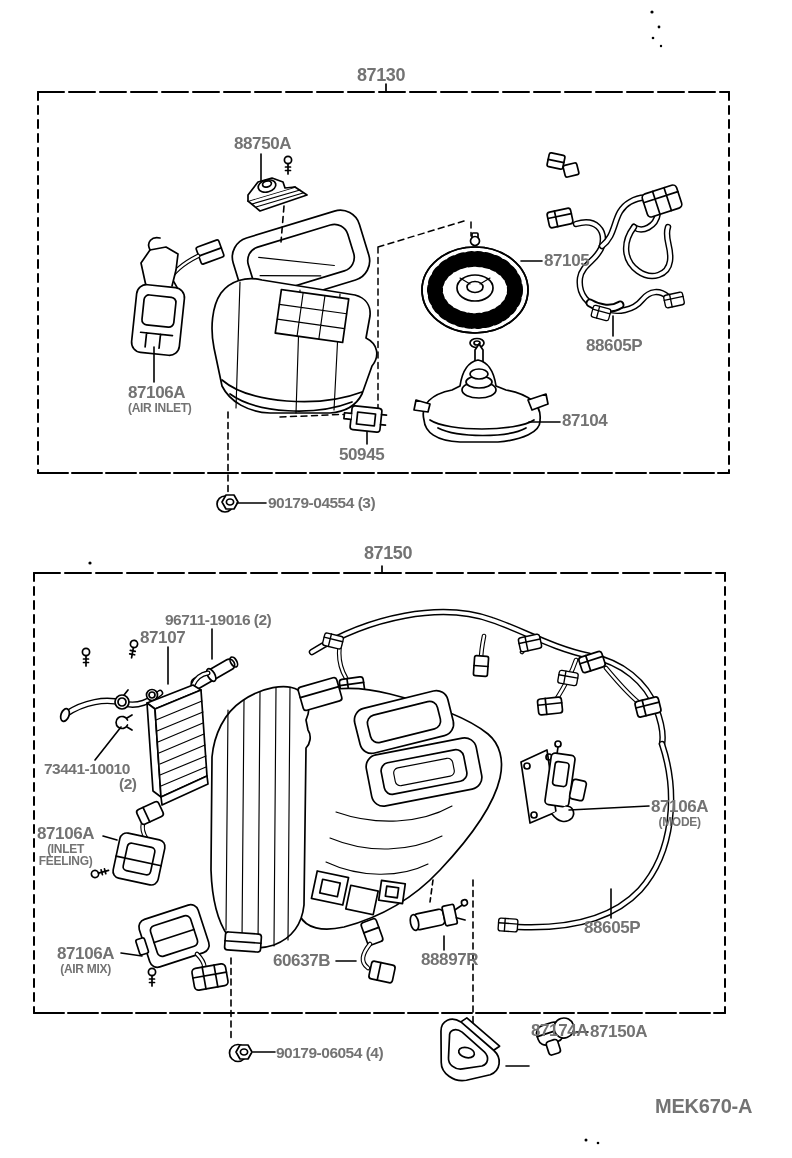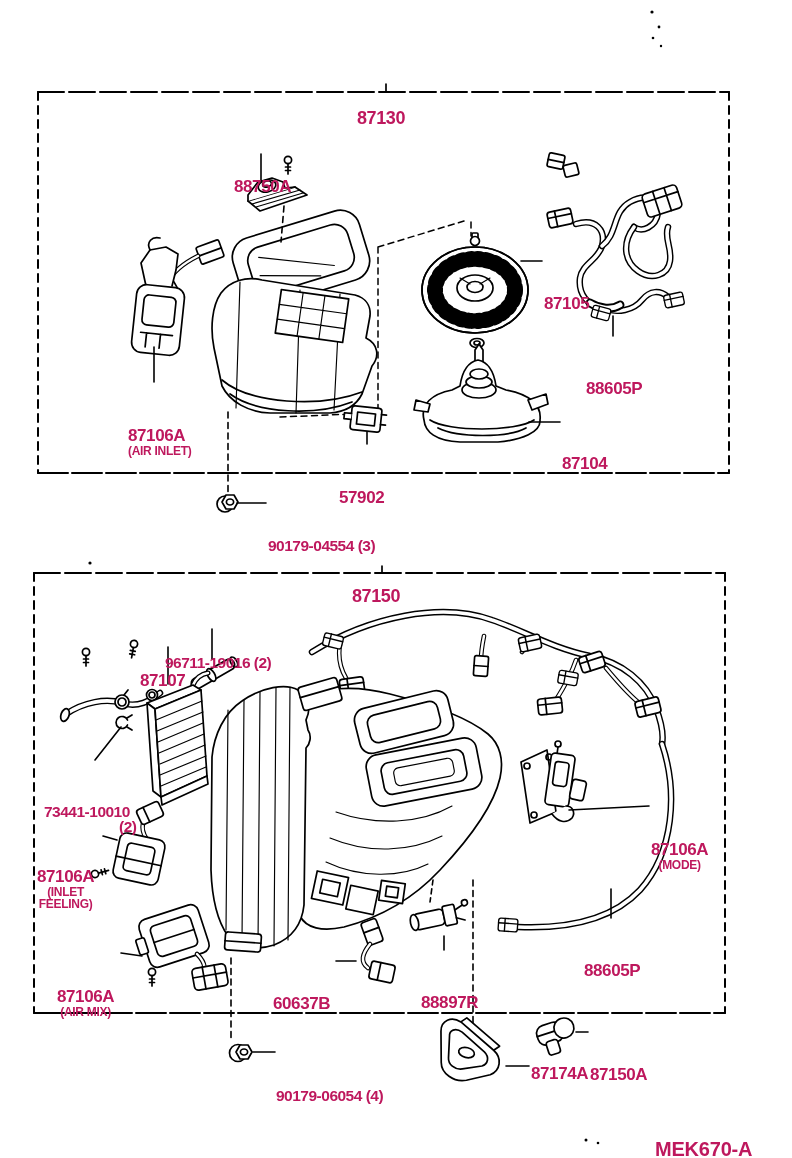--- a/index.html
+++ b/index.html
@@ -1,20 +1,20 @@
 <!DOCTYPE html>
 <html><head>
 <meta charset="utf-8">
 <style>
   html,body{margin:0;padding:0;background:#e8e8e8;}
   .stage{position:relative;width:792px;height:1158px;background:#ffffff;overflow:hidden;
          font-family:"Liberation Sans",sans-serif;}
   .art{position:absolute;left:0;top:0;}
-  .lbl{position:absolute;color:#be185d;font:700 17px/1.05 "Liberation Sans",sans-serif;
-       letter-spacing:-0.4px;white-space:nowrap;margin-top:43px;}
+  .lbl{position:absolute;color:#737373;font:700 17px/1.05 "Liberation Sans",sans-serif;
+       letter-spacing:-0.4px;white-space:nowrap;}
   .lbl .note{display:block;font-size:12px;letter-spacing:-0.3px;line-height:1.0;text-align:center;}
   .lbl.title{font-size:18px;}
   .lbl.mid{font-size:15.5px;letter-spacing:-0.5px;}
   .lbl.code{font-size:20px;letter-spacing:-0.2px;}
   .wo{stroke:#000;stroke-width:6.5;fill:none;}
   .wi{stroke:#fff;stroke-width:3.6;fill:none;}
   .wo2{stroke:#000;stroke-width:4.6;fill:none;}
   .wi2{stroke:#fff;stroke-width:2.4;fill:none;}
   .thin{stroke-width:1.15;}
 </style>
@@ -389,25 +389,25 @@
 </svg>
 
 <div class="lbl title" style="left:357px;top:66px">87130</div>
 <div class="lbl" style="left:234px;top:135px">88750A</div>
 <div class="lbl" style="left:544px;top:252px">87105</div>
 <div class="lbl" style="left:586px;top:337px">88605P</div>
 <div class="lbl" style="left:128px;top:384px">
   <span>87106A</span>
   <span class="note">(AIR INLET)</span>
 </div>
-<div class="lbl" style="left:339px;top:446px">57902</div>
+<div class="lbl" style="left:339px;top:446px">50945</div>
 <div class="lbl" style="left:562px;top:412px">87104</div>
 <div class="lbl mid" style="left:268px;top:495px">90179-04554 (3)</div>
 
-<div class="lbl title" style="left:352px;top:544px">87150</div>
+<div class="lbl title" style="left:364px;top:544px">87150</div>
 <div class="lbl mid" style="left:165px;top:612px">96711-19016 (2)</div>
 <div class="lbl" style="left:140px;top:629px">87107</div>
 <div class="lbl mid" style="left:44px;top:761px">73441-10010</div>
 <div class="lbl mid" style="left:119px;top:776px">(2)</div>
 <div class="lbl" style="left:37px;top:825px">
   <span>87106A</span>
   <span class="note">(INLET</span>
   <span class="note">FEELING)</span>
 </div>
 <div class="lbl" style="left:57px;top:945px">

